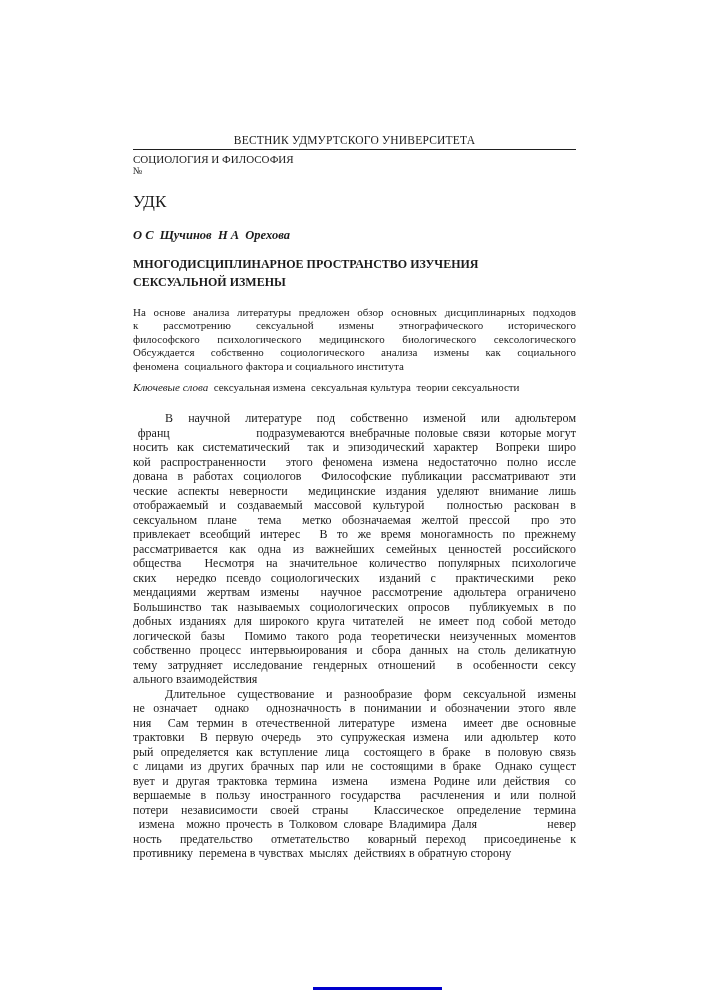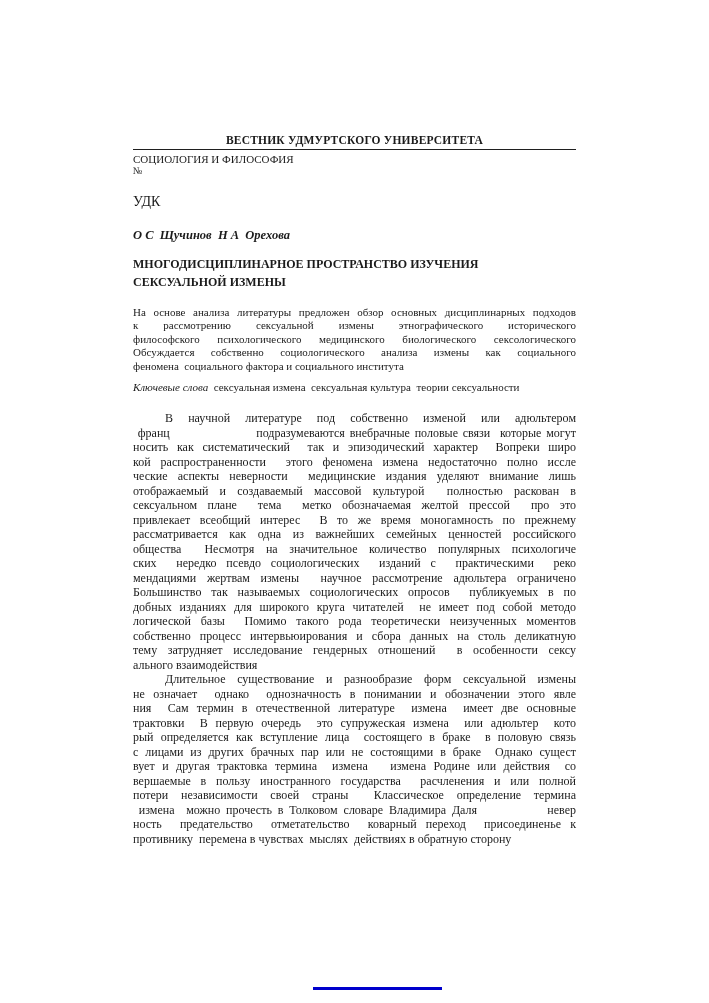--- a/index.html
+++ b/index.html
@@ -16,29 +16,28 @@
     left: 133px; top: 0;
     width: 443px;
   }
   .journal-head {
     margin-top: 134px;
     font-size: 11.5px; line-height: 13px;
     text-align: center;
     padding-bottom: 2px;
     border-bottom: 1.5px solid #1f1f1f;
     letter-spacing: 0.2px;
-    font-weight: bold;
   }
   .section-row {
     display: flex; justify-content: space-between; align-items: baseline;
     margin-top: 3px;
     font-size: 11px; line-height: 12px; flex-direction: column;
   }
   .issue-no { font-size: 10px; }
-  .udk { margin-top: 18px; font-size: 14px; line-height: 13px; }
+  .udk { margin-top: 18px; font-size: 17px; line-height: 13px; }
   .authors {
     margin-top: 21px;
     font-size: 12.5px; line-height: 13px;
     font-weight: bold; font-style: italic;
   }
   .title {
     margin-top: 13px;
     font-size: 12px; line-height: 18px;
     font-weight: bold;
   }
@@ -99,20 +98,21 @@
     <div class="keywords">
       <span class="kw-label">Ключевые слова</span><span>&nbsp; сексуальная измена&nbsp; сексуальная культура&nbsp; теории сексуальности</span>
     </div>
 
     <div class="bodytext">
       <div>
           <div class="tline indent">В научной литературе под собственно изменой или адюльтером</div>
           <div class="tline">&nbsp;франц&nbsp;&nbsp;&nbsp;&nbsp;&nbsp;&nbsp;&nbsp;&nbsp;&nbsp;&nbsp;&nbsp;&nbsp;&nbsp;&nbsp;&nbsp;&nbsp;&nbsp; подразумеваются внебрачные половые связи&nbsp; которые могут</div>
           <div class="tline">носить как систематический&nbsp; так и эпизодический характер&nbsp; Вопреки широ</div>
           <div class="tline">кой распространенности&nbsp; этого феномена измена недостаточно полно иссле</div>
+          <div class="tline">дована в работах социологов&nbsp; Философские публикации рассматривают эти</div>
           <div class="tline">ческие аспекты неверности&nbsp; медицинские издания уделяют внимание лишь</div>
           <div class="tline">отображаемый и создаваемый массовой культурой&nbsp; полностью раскован в</div>
           <div class="tline">сексуальном плане&nbsp; тема&nbsp; метко обозначаемая желтой прессой&nbsp; про это</div>
           <div class="tline">привлекает всеобщий интерес&nbsp; В то же время моногамность по прежнему</div>
           <div class="tline">рассматривается как одна из важнейших семейных ценностей российского</div>
           <div class="tline">общества&nbsp; Несмотря на значительное количество популярных психологиче</div>
           <div class="tline">ских&nbsp; нередко псевдо социологических&nbsp; изданий с&nbsp; практическими&nbsp; реко</div>
           <div class="tline">мендациями жертвам измены&nbsp; научное рассмотрение адюльтера ограничено</div>
           <div class="tline">Большинство так называемых социологических опросов&nbsp; публикуемых в по</div>
           <div class="tline">добных изданиях для широкого круга читателей&nbsp; не имеет под собой методо</div>

